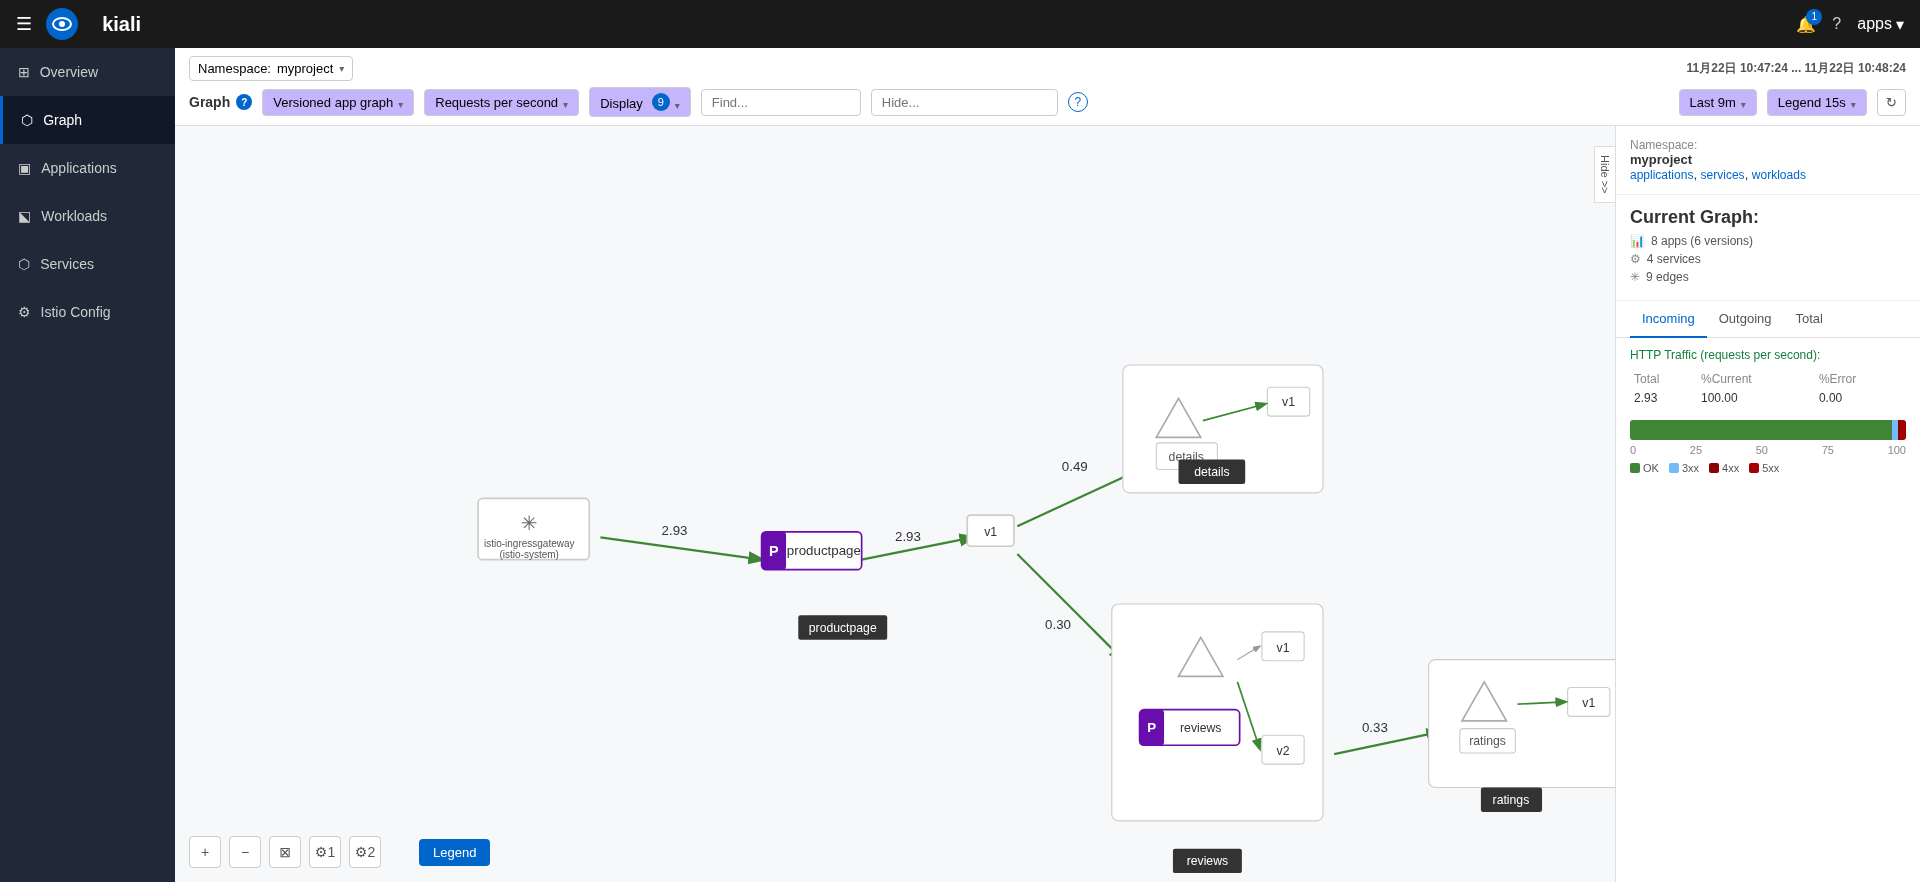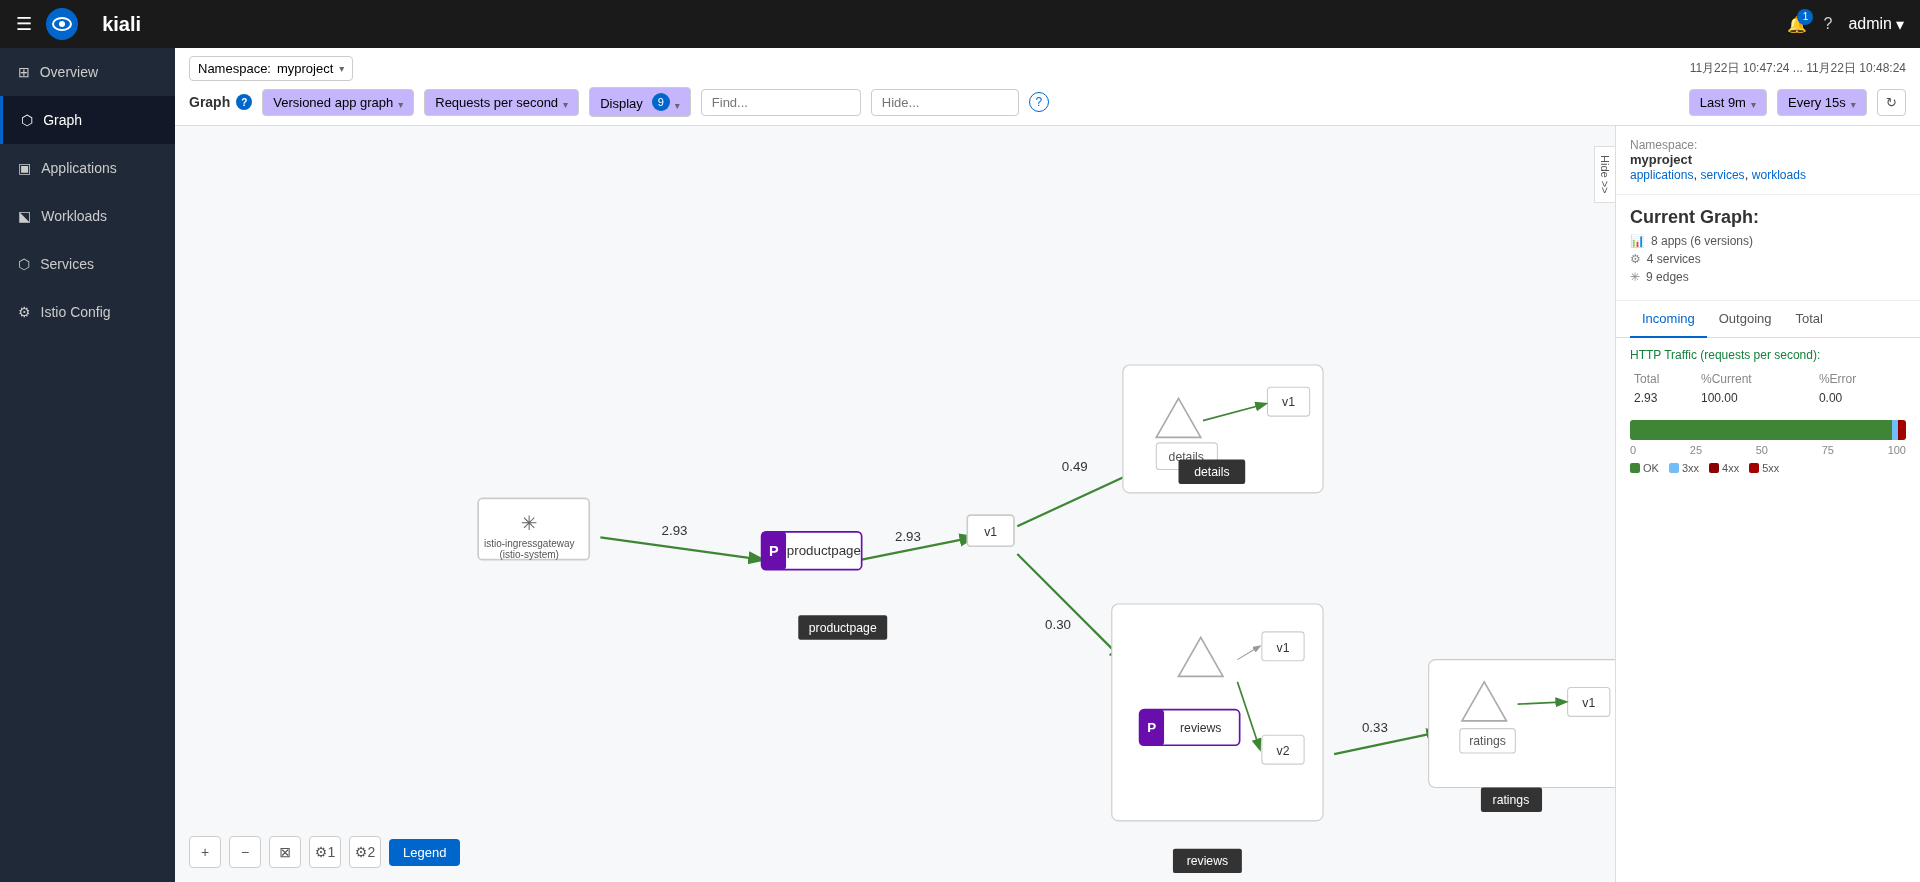--- a/index.html
+++ b/index.html
@@ -98,21 +98,21 @@
     }
     .info-icon {
       width: 16px; height: 16px;
       border-radius: 50%;
       background: #0066cc;
       color: #fff;
       font-size: 10px;
       display: flex; align-items: center; justify-content: center;
       cursor: pointer;
     }
-    .timestamp { font-size: 12px; color: #555; }
+    .timestamp { font-size: 12px; color: #555; font-weight: bold; }
 
     
     .dropdown-btn {
       display: flex; align-items: flex-end; gap: 5px;
       background: #c4b5fd; border: 1px solid #ccc; border-radius: 4px;
       padding: 5px 10px; font-size: 13px; cursor: pointer;
     }
     .dropdown-arrow { font-size: 10px; color: #666; }
 
     .display-badge {
@@ -122,21 +122,21 @@
       margin-left: 4px;
     }
 
     .find-input {
       border: 1px solid #ccc; border-radius: 4px;
       padding: 5px 10px; font-size: 13px; width: 160px;
       background: #fff;
     }
     .hide-input {
       border: 1px solid #ccc; border-radius: 4px;
-      padding: 5px 10px; font-size: 13px; width: 148px;
+      padding: 5px 10px; font-size: 13px; width: 187px;
       background: #fff;
     }
     .help-icon {
       width: 20px; height: 20px; border-radius: 50%;
       border: 1px solid #0066cc; color: #0066cc;
       display: flex; align-items: center; justify-content: center;
       font-size: 12px; cursor: pointer;
     }
 
     .toolbar-right {
@@ -262,20 +262,21 @@
       color: #555;
     }
     .legend-btn {
       background: #0066cc;
       color: #fff;
       border: none;
       border-radius: 4px;
       padding: 6px 14px;
       font-size: 13px;
       cursor: pointer;
+      margin-left: 30px;
     }
 
     
     .graph-svg {
       position: absolute;
       top: 0; left: 0;
       width: 100%; height: 100%;
     }
   </style>
 </head>
@@ -294,21 +295,21 @@
       <span>kiali</span>
     </div>
   </div>
   <div class="topnav-right">
     <div class="bell-badge">
       🔔
       <span class="badge">1</span>
     </div>
     <span style="color:#ccc;cursor:pointer;">?</span>
     <div class="topnav-user">
-      <span>admin</span>
+      <span>apps</span>
       <span>▾</span>
     </div>
   </div>
 </nav>
 
 <aside class="sidebar">
   <div class="sidebar-item">
     <span>⊞</span>
     <span>Overview</span>
   </div>
@@ -369,21 +370,21 @@
       </button>
       <input class="find-input" type="text" placeholder="Find..." style="">
       <input class="hide-input" type="text" placeholder="Hide..." style="">
       <div class="help-icon">?</div>
       <div style="flex:1"></div>
       <button class="dropdown-btn">
         <span>Last 9m</span>
         <span class="dropdown-arrow">▾</span>
       </button>
       <button class="dropdown-btn">
-        <span>Every 15s</span>
+        <span>Legend 15s</span>
         <span class="dropdown-arrow">▾</span>
       </button>
       <button class="refresh-btn">↻</button>
     </div>
   </div>
 
   <div class="graph-area">
 
     <div class="graph-canvas">
 

